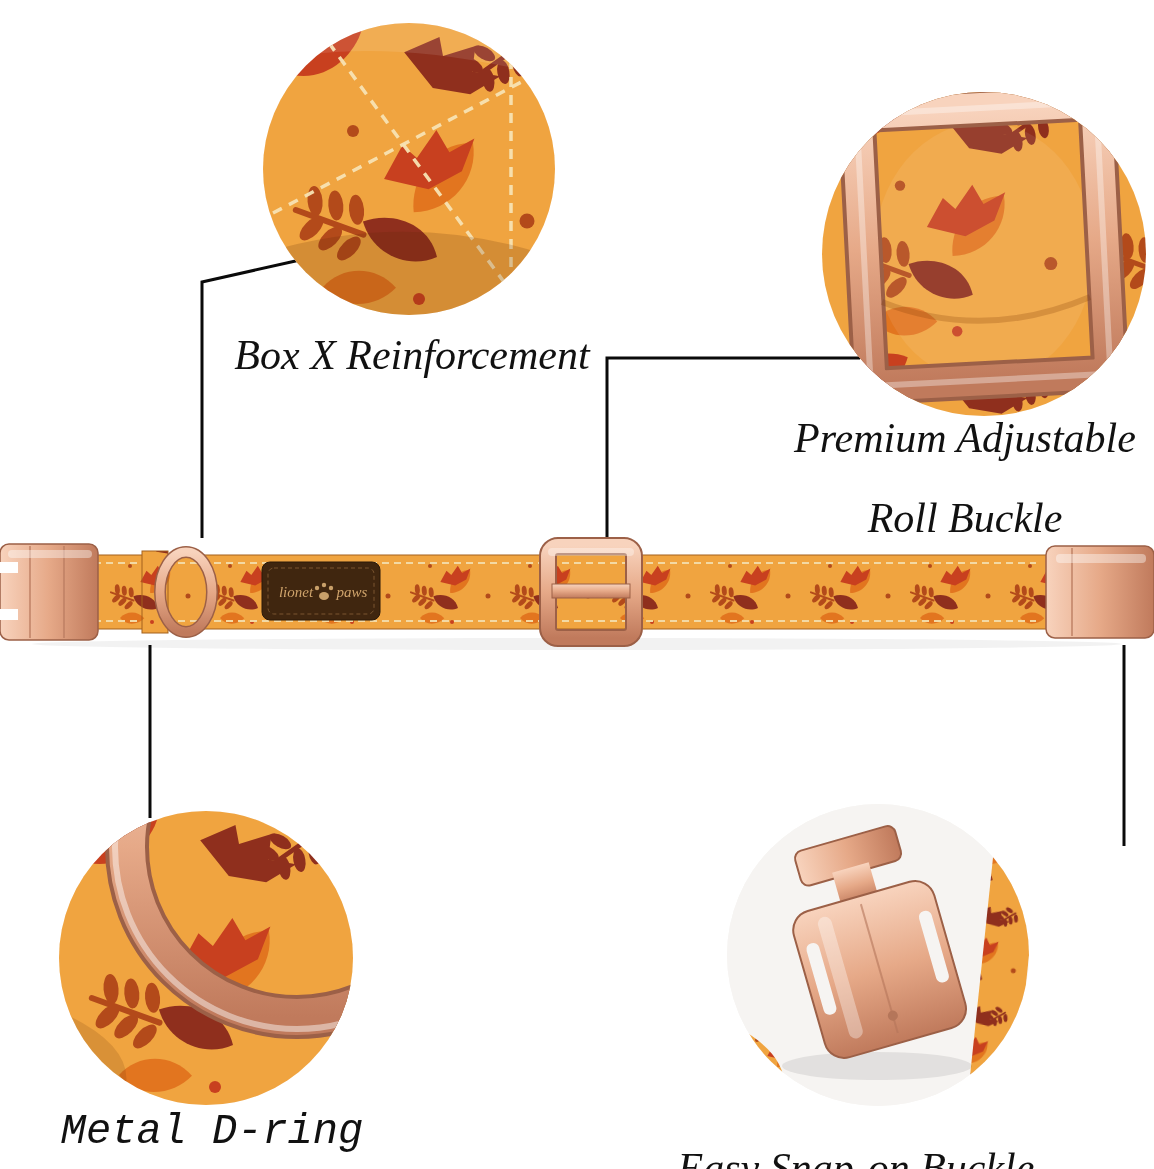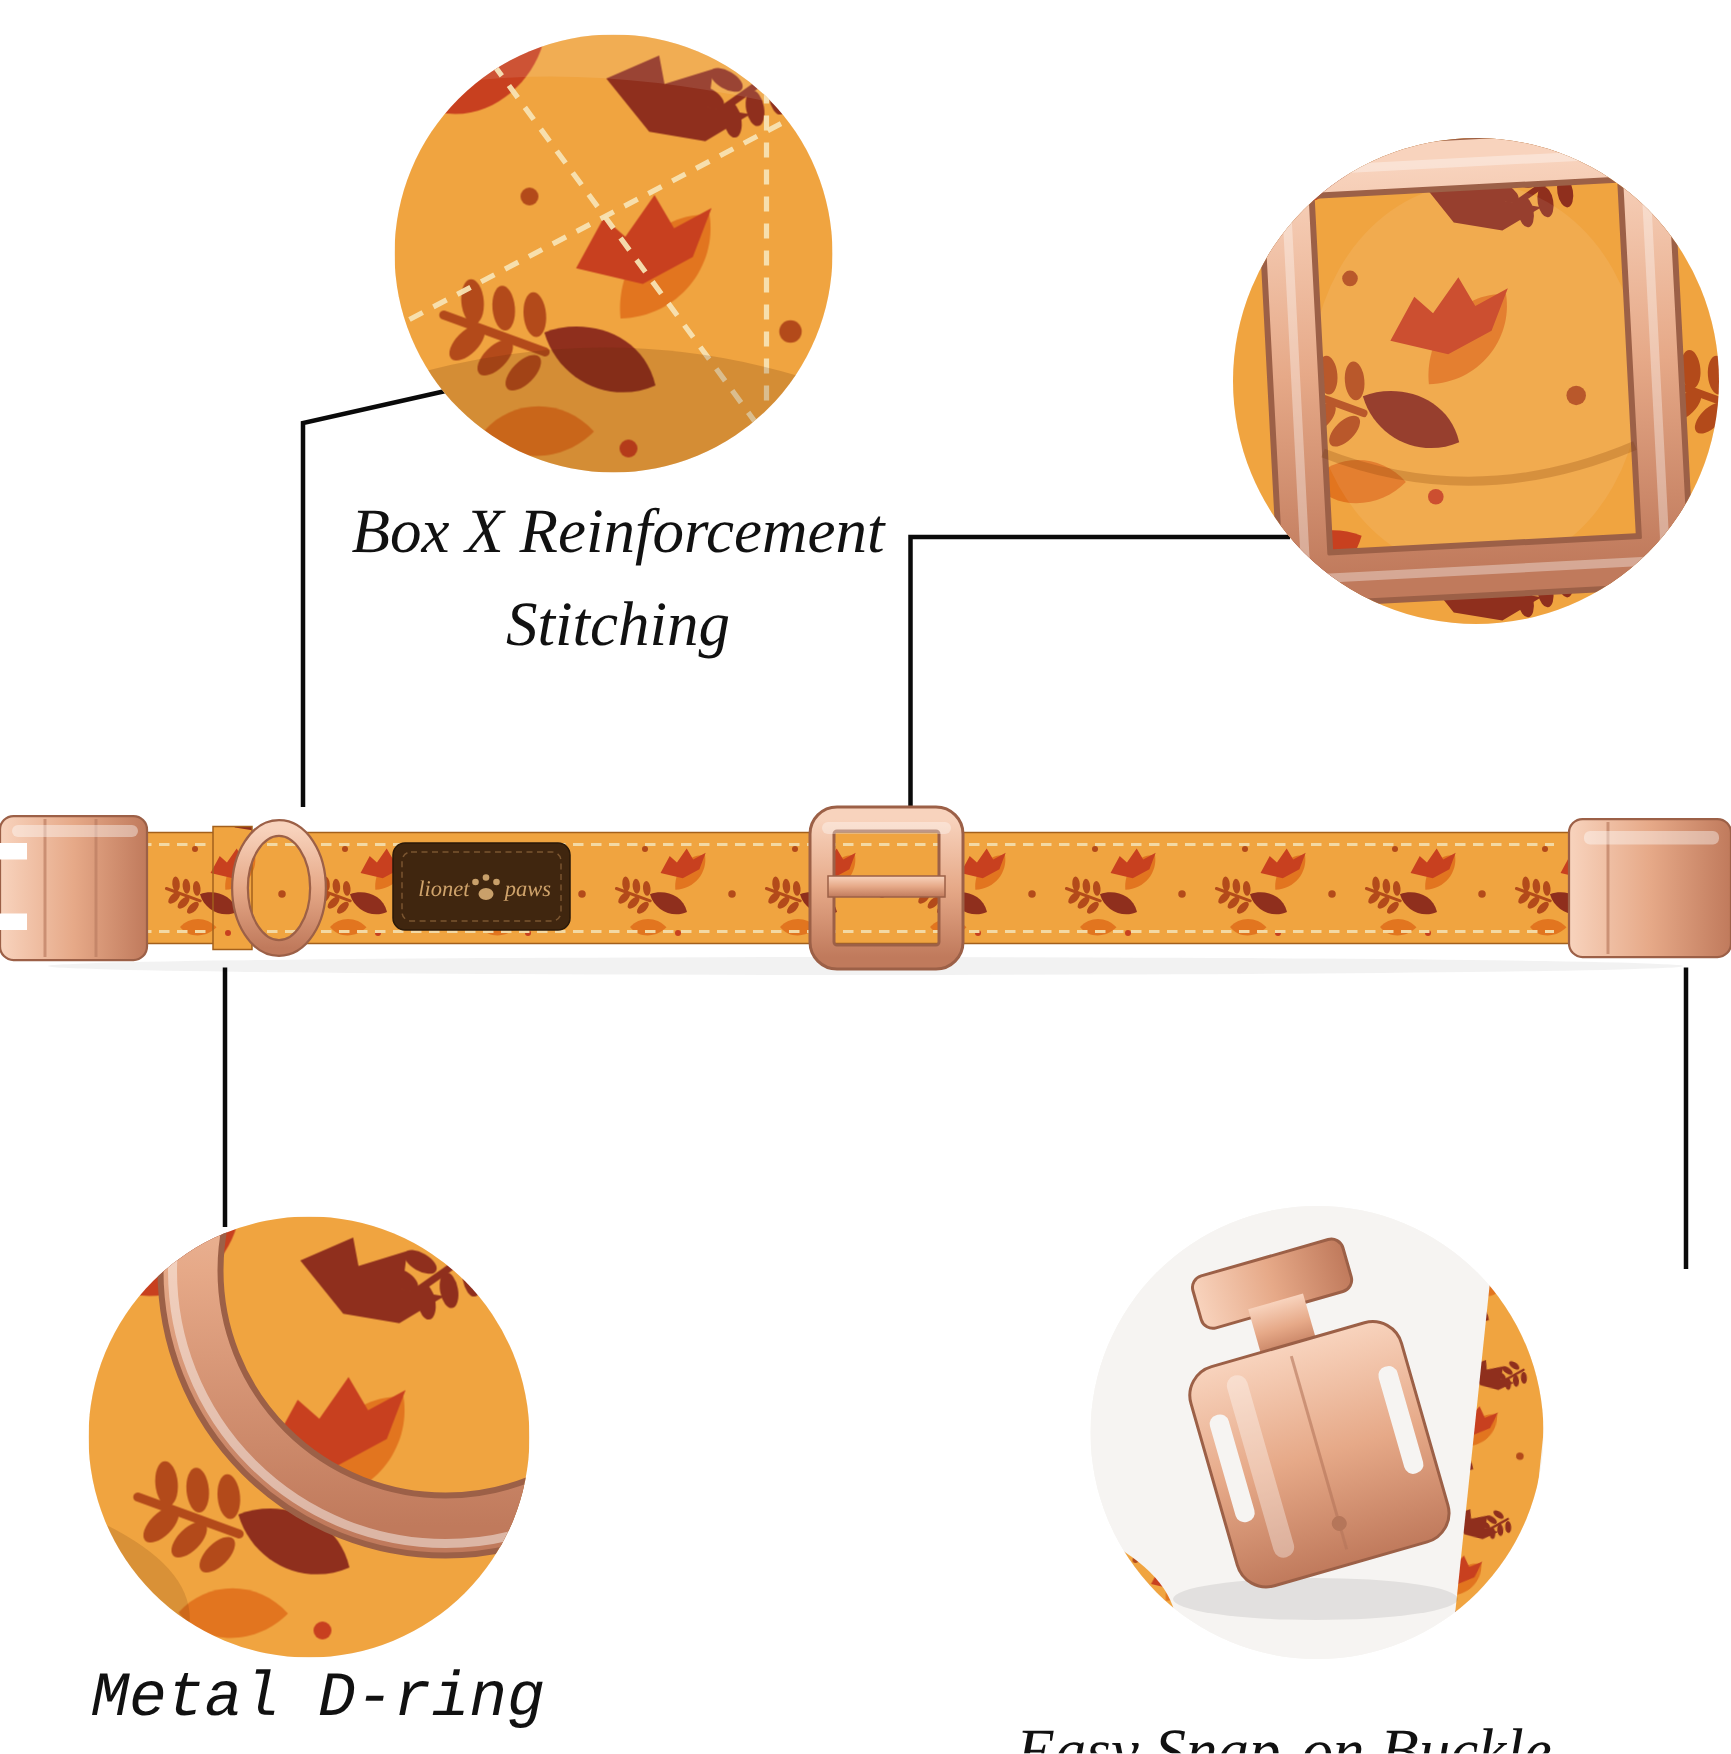--- a/index.html
+++ b/index.html
@@ -192,23 +192,26 @@
     <g>
       <rect x="1036" y="32" width="18" height="60" fill="url(#fabric)"></rect>
       <rect x="1046" y="16" width="108" height="92" rx="9" fill="url(#metalH)" stroke="#9c6047" stroke-width="1.5"></rect>
       <line x1="1072" y1="18" x2="1072" y2="106" stroke="#bd7e62" stroke-width="2" opacity="0.7"></line>
       <rect x="1056" y="24" width="90" height="9" rx="4" fill="rgba(255,255,255,0.4)"></rect>
     </g>
   </svg>
 
   <div class="callout-label lh-tight" style="left:412px;top:324px;">
     <span>Box X Reinforcement</span>
-    <span>Stitching</span>
-  </div>
-
+  </div>
+
+  <div class="callout-label lh-wide" style="left:965px;top:398px;">
+    <span>Premium Adjustable</span>
+    <span>Roll Buckle</span>
+  </div>
 
   <div class="callout-label" style="left:212px;top:1108px;font-family:Liberation Mono, monospace;">
     <span>Metal D-ring</span>
   </div>
 
   <div class="callout-label" style="left:856px;top:1144px;">
     <span>Easy Snap-on Buckle</span>
   </div>
 
 </div>

